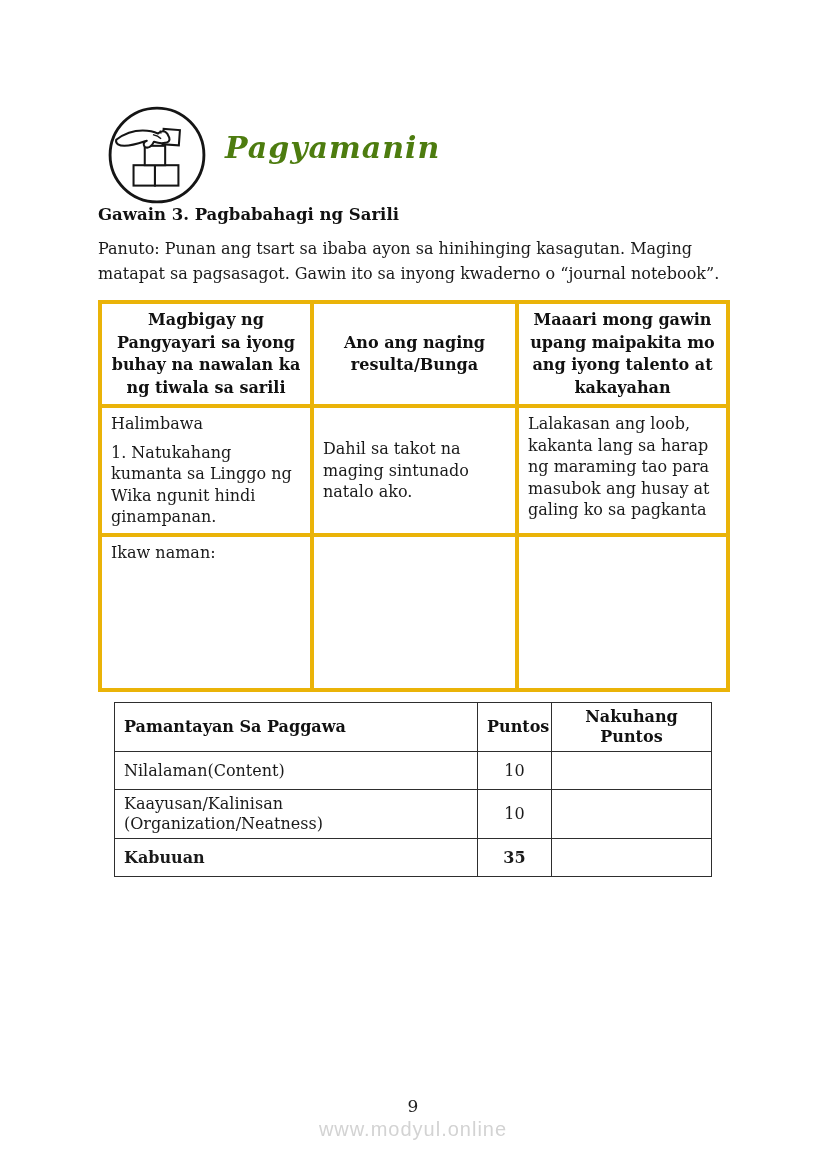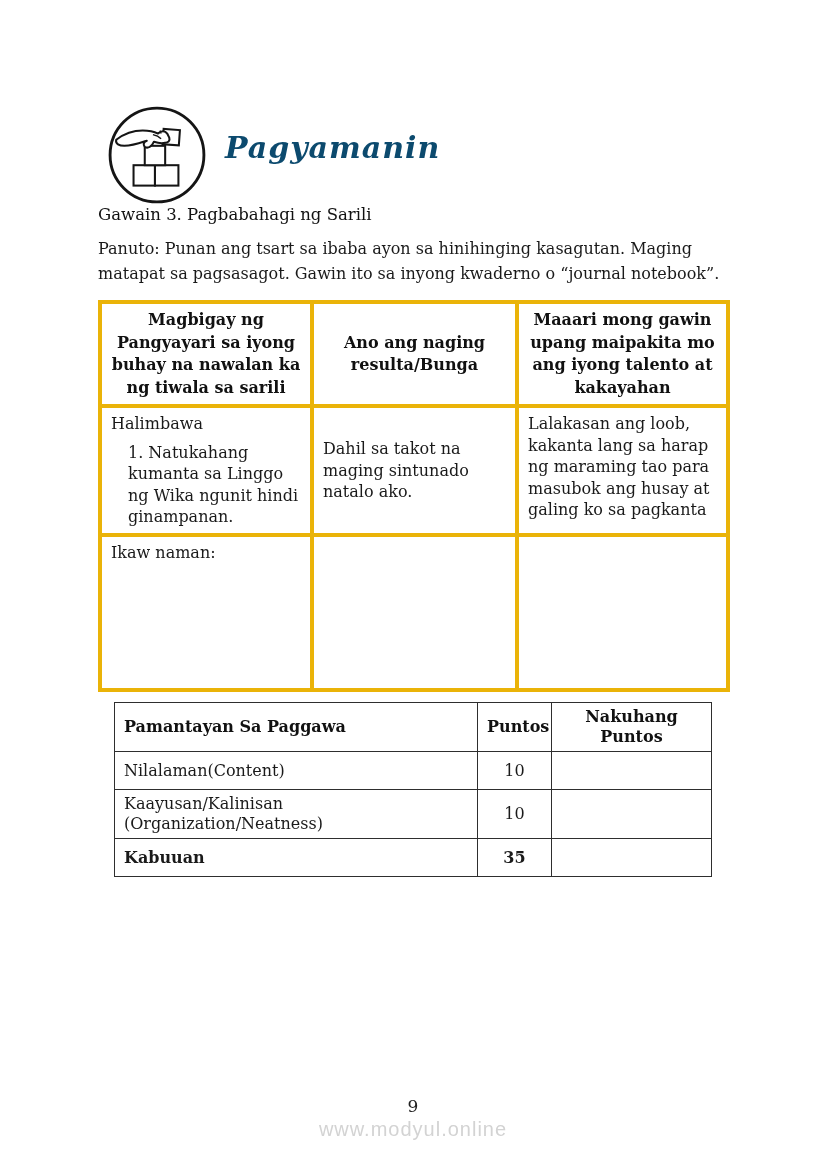--- a/index.html
+++ b/index.html
@@ -9,25 +9,25 @@
     background:#ffffff;
     font-family:"DejaVu Serif", serif;
     color:#1a1a1a;
     overflow:hidden;
   }
   
   .icon-wrap{position:absolute;left:106px;top:102px;width:102px;height:106px;}
   .page-title{
     position:absolute;left:225px;top:130px;
     font-size:30px;font-weight:bold;font-style:italic;
-    letter-spacing:1px;color:#0c4a6e;
+    letter-spacing:1px;color:#4d7c0f;
   }
   .activity-heading{
     position:absolute;left:98px;top:205px;
-    font-size:16.5px;font-weight:normal;color:#111;
+    font-size:16.5px;font-weight:bold;color:#111;
   }
   .instructions{
     position:absolute;left:98px;top:236px;width:636px;
     font-size:16px;line-height:25px;
   }
   
   .tbl1{
     position:absolute;left:98px;top:300px;
     border-collapse:collapse;table-layout:fixed;width:628px;
     font-size:16px;line-height:21.5px;
@@ -37,21 +37,21 @@
     padding:5px 9px;
     vertical-align:top;
     background:#fff;
   }
   .tbl1 .hdr td{
     font-weight:bold;text-align:center;vertical-align:middle;
     line-height:22.5px;color:#111;
   }
   .tbl1 .v-mid{vertical-align:middle;}
   .tbl1 p{margin:0;}
-  .tbl1 p + p{margin-top:7px;margin-left:17px;}
+  .tbl1 p + p{margin-top:7px;}
   
   .tbl2{
     position:absolute;left:114px;top:702px;
     border-collapse:collapse;table-layout:fixed;width:597px;
     font-size:16px;line-height:20px;
   }
   .tbl2 td{
     border:1.5px solid #2e2e2e;
     padding:4px 9px;
     vertical-align:middle;

